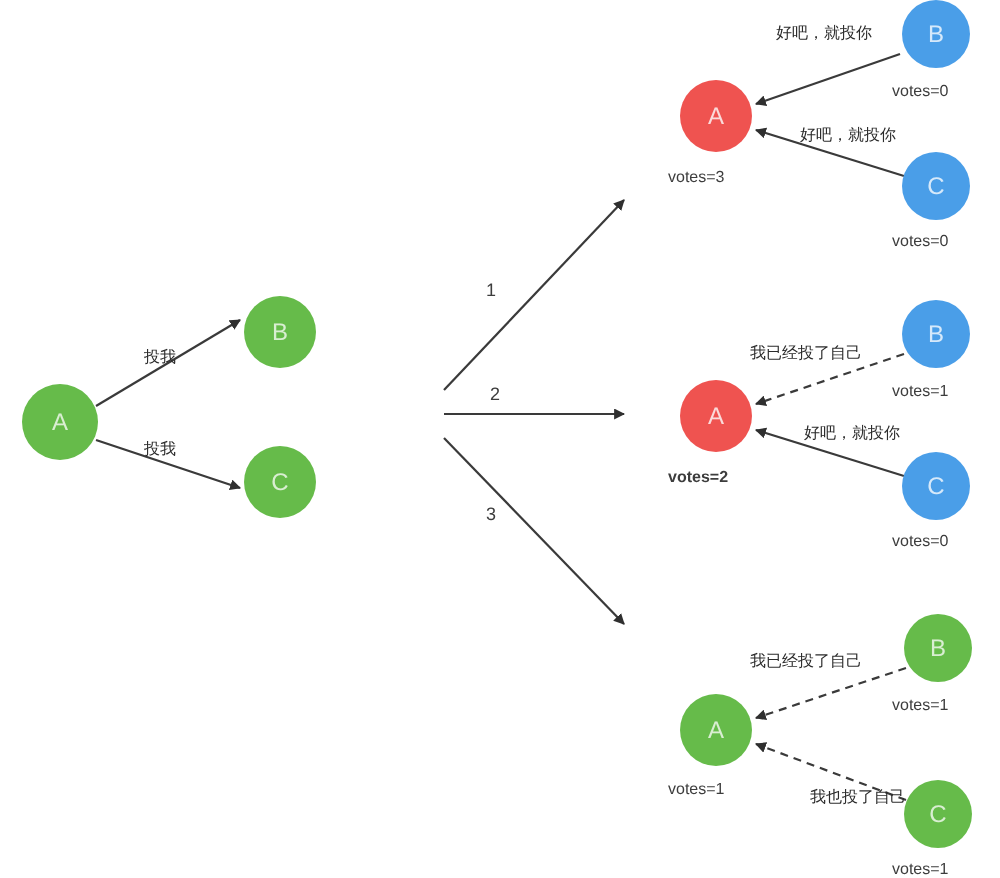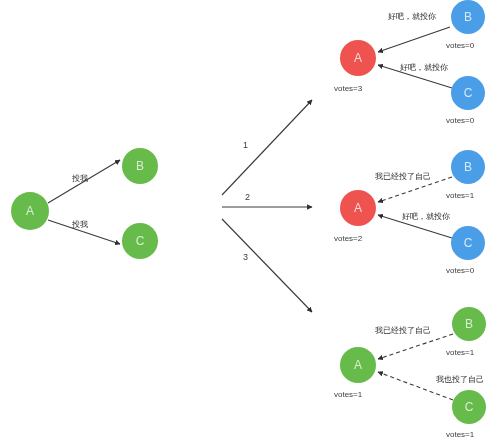--- a/index.html
+++ b/index.html
@@ -123,21 +123,21 @@
     <span>C</span>
   </div>
   <div class="votes" style="left:446px;top:116px;">votes=0</div>
 
   <div class="edge-label" style="left:388px;top:11px;">好吧，就投你</div>
   <div class="edge-label" style="left:400px;top:62px;">好吧，就投你</div>
 
   <div class="node red" style="left:340px;top:190px;width:36px;height:36px;">
     <span>A</span>
   </div>
-  <div class="votes" style="left:334px;top:234px;">votes=2</div>
+  <div class="votes" style="left:334px;top:234px;font-weight:bold;">votes=2</div>
 
   <div class="node blue" style="left:451px;top:150px;width:34px;height:34px;">
     <span>B</span>
   </div>
   <div class="votes" style="left:446px;top:191px;">votes=1</div>
 
   <div class="node blue" style="left:451px;top:226px;width:34px;height:34px;">
     <span>C</span>
   </div>
   <div class="votes" style="left:446px;top:266px;">votes=0</div>
@@ -154,15 +154,15 @@
     <span>B</span>
   </div>
   <div class="votes" style="left:446px;top:348px;">votes=1</div>
 
   <div class="node green" style="left:452px;top:390px;width:34px;height:34px;">
     <span>C</span>
   </div>
   <div class="votes" style="left:446px;top:430px;">votes=1</div>
 
   <div class="edge-label" style="left:375px;top:325px;">我已经投了自己</div>
-  <div class="edge-label" style="left:405px;top:374px;margin-left:31px;">我也投了自己</div>
+  <div class="edge-label" style="left:405px;top:393px;">我也投了自己</div>
 
 </div>
 
 </body></html>

